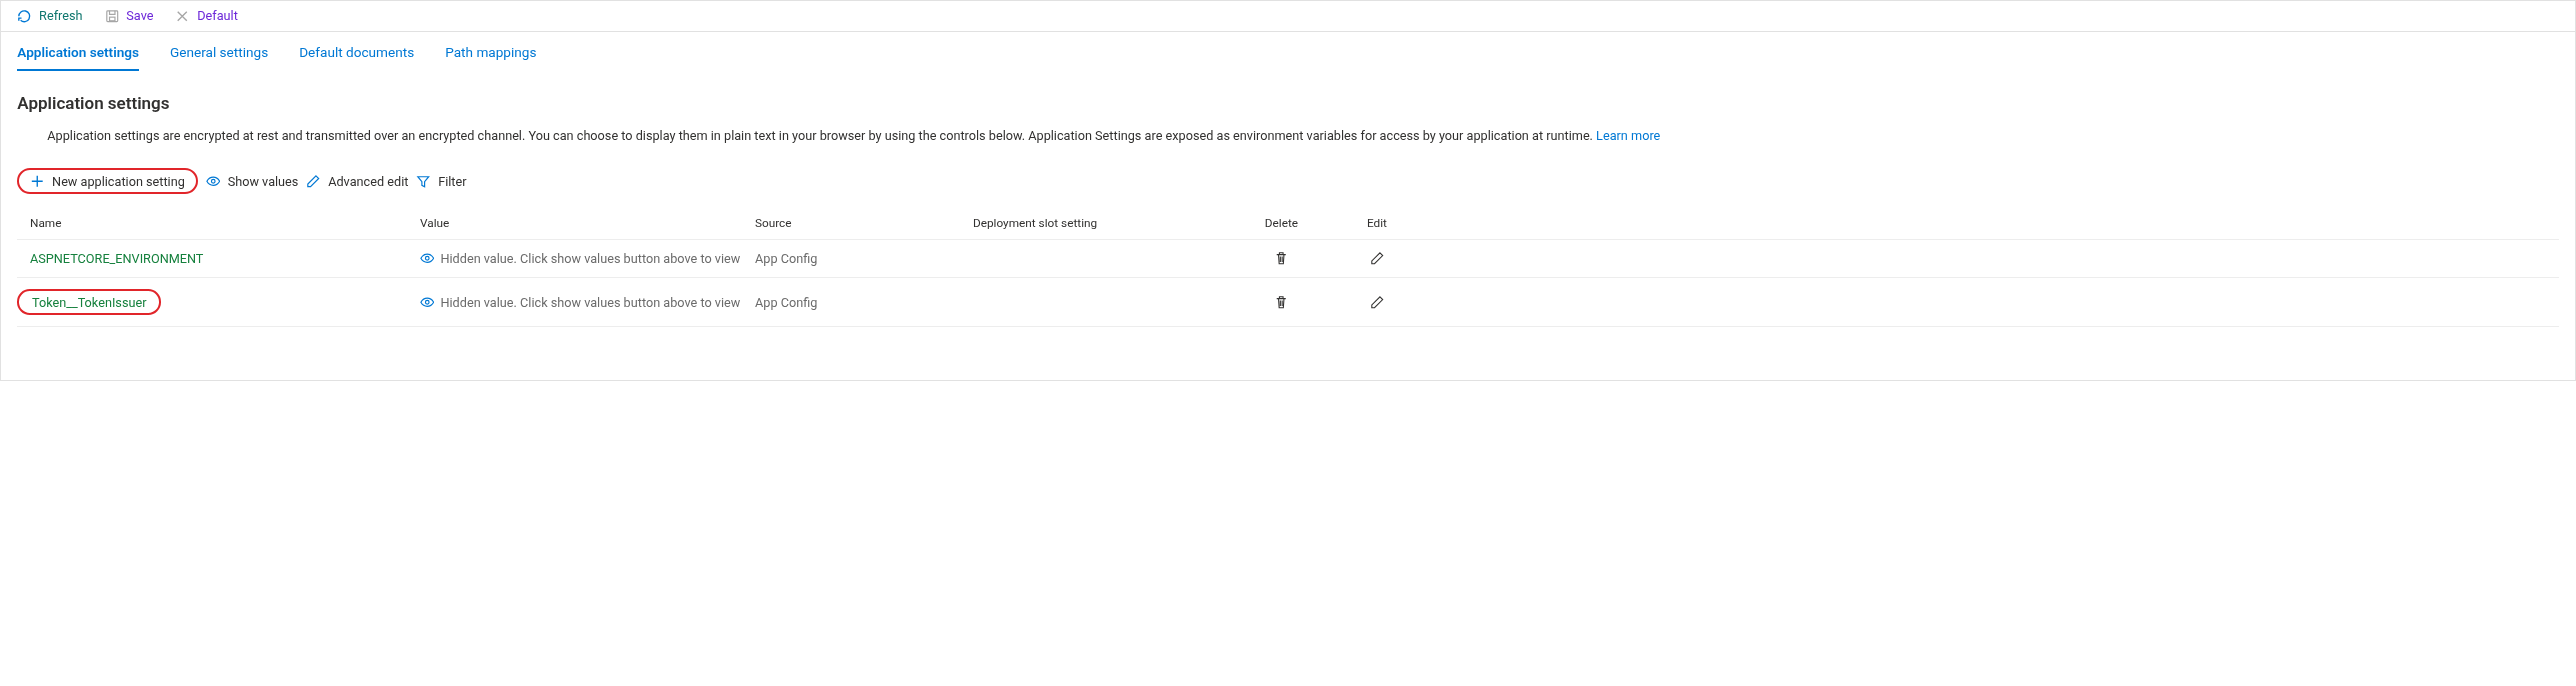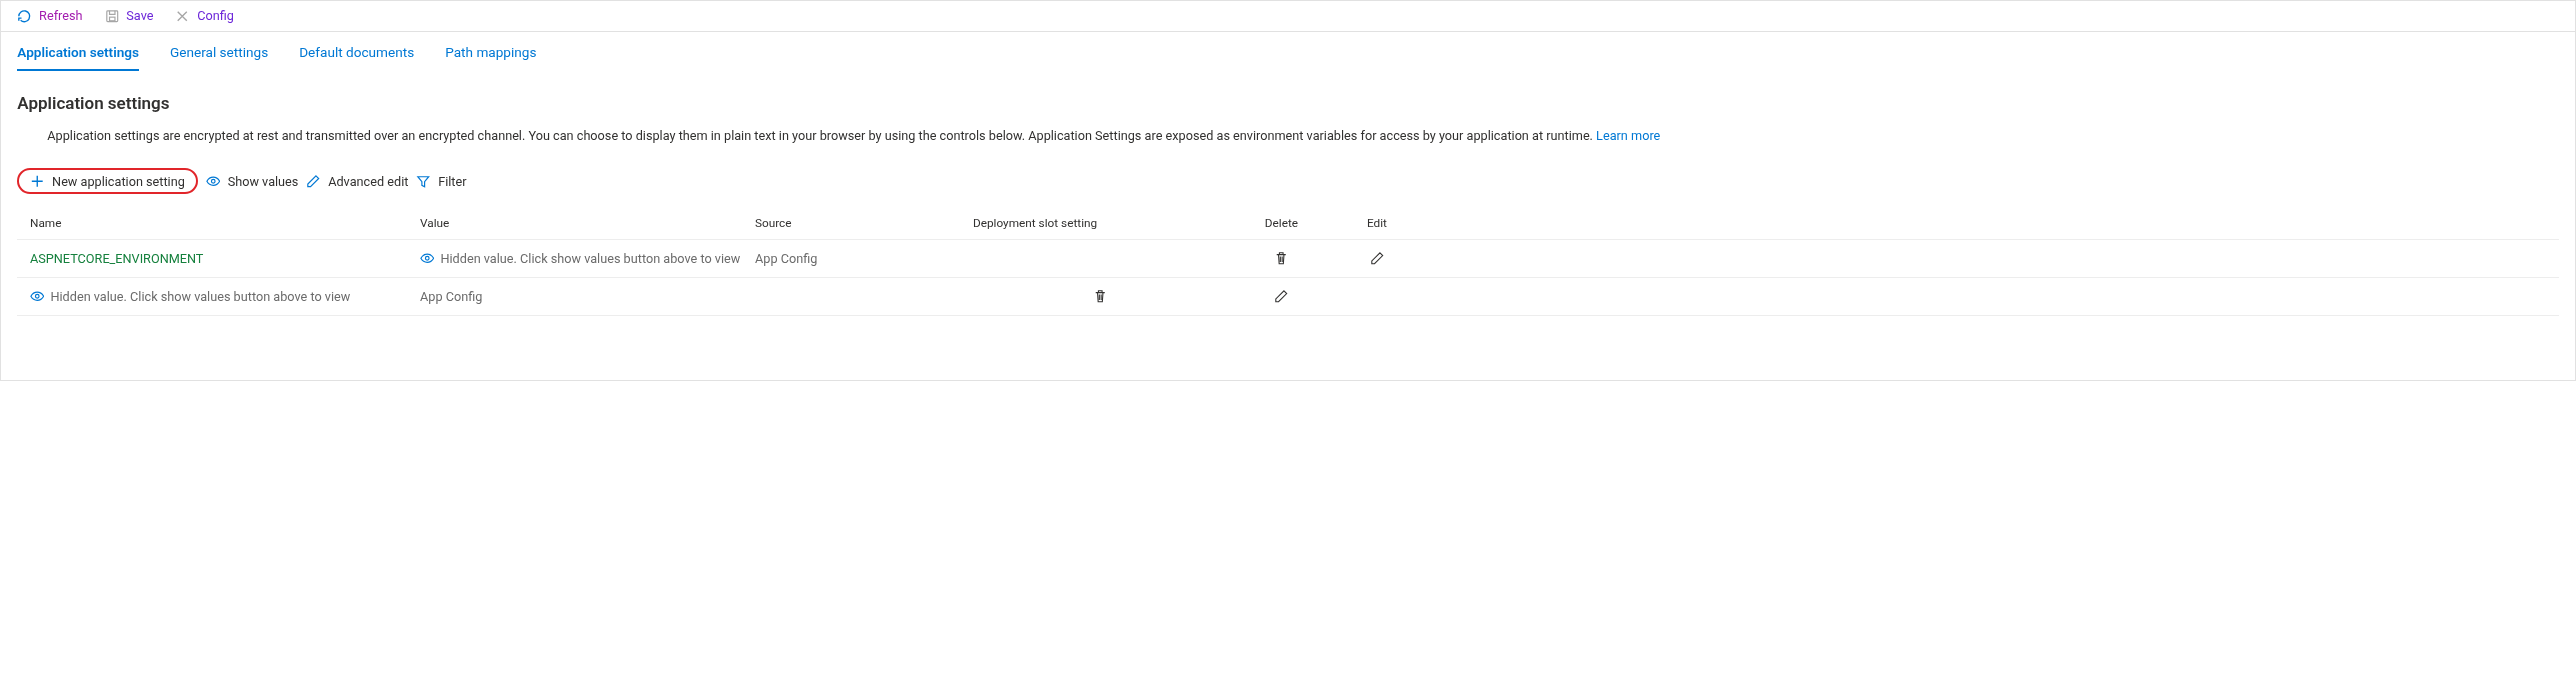--- a/index.html
+++ b/index.html
@@ -15,21 +15,21 @@
     display: flex;
     align-items: center;
     gap: 22px;
     padding: 7.3px 16.3px;
     border-bottom: 0.9px solid #e1e1e1;
   }
   .cmd {
     display: inline-flex;
     align-items: center;
     gap: 7.3px;
-    color: #a21caf;
+    color: #0f766e;
     font-size: 12.7px;
     cursor: pointer;
   }
   .cmd.disabled { color: #6d28d9; cursor: default; }
   .icon { display: inline-flex; width: 14.5px; height: 14.5px; }
   .icon svg { width: 14.5px; height: 14.5px; display: block; }
   
   .tabs {
     display: flex;
     gap: 31px;
@@ -137,21 +137,21 @@
         </svg>
       </span>
       <span>Save</span>
     </div>
     <div class="cmd disabled">
       <span class="icon">
         <svg viewBox="0 0 16 16" stroke="#a6a6a6" stroke-width="1.5">
           <path d="M3 3l10 10M13 3L3 13"></path>
         </svg>
       </span>
-      <span>Config</span>
+      <span>Default</span>
     </div>
   </div>
 
   <div class="tabs" id="tabs">
       <div class="tab active">Application settings</div>
       <div class="tab">General settings</div>
       <div class="tab">Default documents</div>
       <div class="tab">Path mappings</div>
     </div>
 
@@ -233,20 +233,21 @@
               <span class="action-btn icon">
                 <span class="icon">
                   <svg viewBox="0 0 16 16" fill="none" stroke="#323130" stroke-width="1.2">
                     <path d="M11 2l3 3-9 9H2v-3l9-9z"></path>
                   </svg>
                 </span>
               </span>
             </div>
           </div>
           <div class="trow">
+            <div class="name"><span class="name-highlight">Token__TokenIssuer</span></div>
             <div class="value-cell">
               <span class="icon">
                 <svg viewBox="0 0 16 16" fill="none" stroke="#0078d4" stroke-width="1.3">
                   <path d="M1 8s2.5-4.5 7-4.5S15 8 15 8s-2.5 4.5-7 4.5S1 8 1 8z"></path>
                   <circle cx="8" cy="8" r="2"></circle>
                 </svg>
               </span>
               <span>Hidden value. Click show values button above to view</span>
             </div>
             <div class="source">App Config</div>

